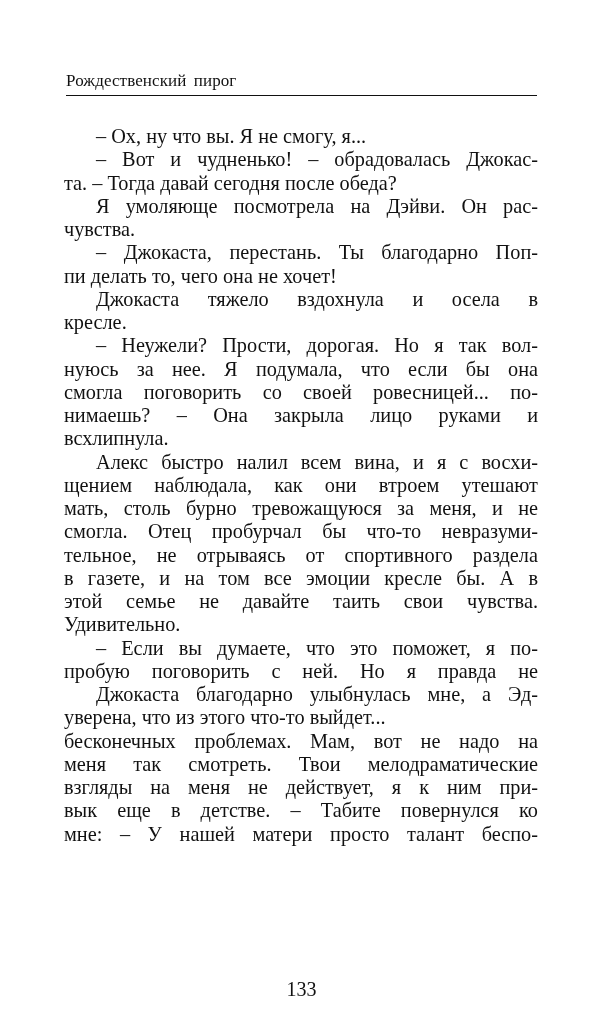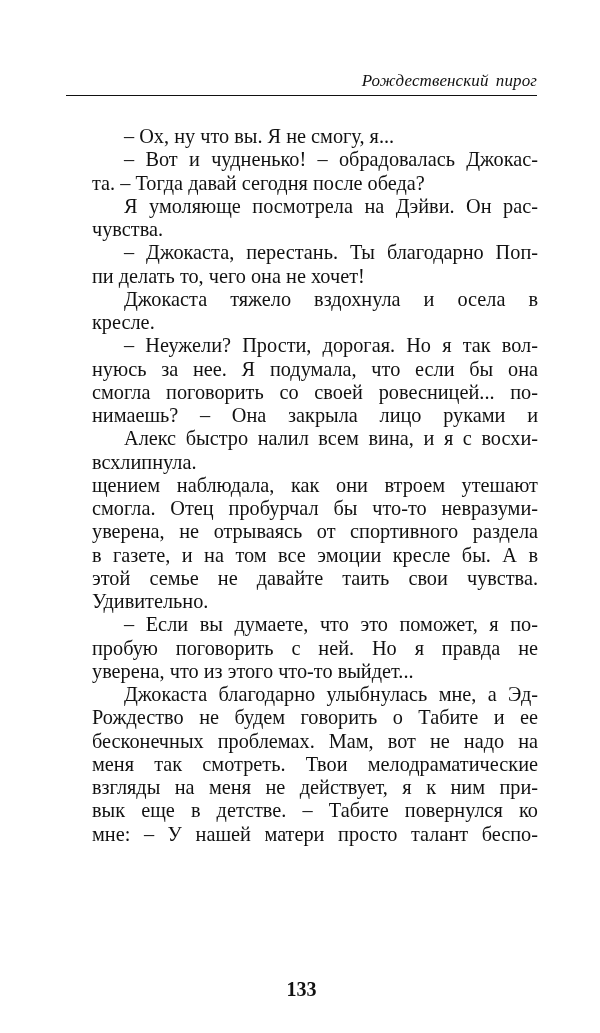--- a/index.html
+++ b/index.html
@@ -13,26 +13,25 @@
       position: relative;
       overflow: hidden;
       color: #111111;
       font-family: "Liberation Serif", "DejaVu Serif", serif;
     }
     .running-head {
       position: absolute;
       left: 66px;
       width: 471px;
       top: 70px;
-      text-align: right;
+      text-align: left;
       font-size: 17px;
       line-height: 22px;
       letter-spacing: 0.1px;
       word-spacing: 3px;
-      font-style: italic;
     }
     .head-rule {
       position: absolute;
       left: 66px;
       width: 471px;
       top: 95px;
       height: 0;
       border-top: 1.6px solid #111111;
     }
     .body-text {
@@ -42,37 +41,35 @@
       top: 125px;
       font-size: 20.3px;
       line-height: 23.25px;
     }
     .line {
       display: block;
       white-space: nowrap;
       text-align: justify;
       text-align-last: justify;
       height: 23.25px;
-      margin-left: 28px;
     }
     .line.indent {
       padding-left: 32px;
     }
     .line.last {
       text-align-last: left;
     }
     .page-number {
       position: absolute;
       left: 66px;
       width: 471px;
       top: 977px;
       text-align: center;
       font-size: 20px;
       line-height: 24px;
-      font-weight: bold;
     }
   </style>
 </head>
 <body>
 
 <div class="running-head">Рождественский пирог</div>
 <div class="head-rule"></div>
 
 <div class="body-text">
   <span class="line indent last">– Ох, ну что вы. Я не смогу, я...</span>
@@ -81,33 +78,33 @@
   <span class="line indent">Я умоляюще посмотрела на Дэйви. Он рас-</span>
   <span class="line last">чувства.</span>
   <span class="line indent">– Джокаста, перестань. Ты благодарно Поп-</span>
   <span class="line last">пи делать то, чего она не хочет!</span>
   <span class="line indent">Джокаста тяжело вздохнула и осела в</span>
   <span class="line last">кресле.</span>
   <span class="line indent">– Неужели? Прости, дорогая. Но я так вол-</span>
   <span class="line">нуюсь за нее. Я подумала, что если бы она</span>
   <span class="line">смогла поговорить со своей ровесницей... по-</span>
   <span class="line">нимаешь? – Она закрыла лицо руками и</span>
+  <span class="line last">всхлипнула.</span>
   <span class="line indent">Алекс быстро налил всем вина, и я с восхи-</span>
-  <span class="line last">всхлипнула.</span>
   <span class="line">щением наблюдала, как они втроем утешают</span>
+  <span class="line">мать, столь бурно тревожащуюся за меня, и не</span>
   <span class="line">смогла. Отец пробурчал бы что-то невразуми-</span>
-  <span class="line">уверена, не отрываясь от спортивного раздела</span>
+  <span class="line">тельное, не отрываясь от спортивного раздела</span>
   <span class="line">в газете, и на том все эмоции кресле бы. А в</span>
   <span class="line">этой семье не давайте таить свои чувства.</span>
   <span class="line last">Удивительно.</span>
   <span class="line indent">– Если вы думаете, что это поможет, я по-</span>
   <span class="line">пробую поговорить с ней. Но я правда не</span>
+  <span class="line indent">Джокаста благодарно улыбнулась мне, а Эд-</span>
   <span class="line last">уверена, что из этого что-то выйдет...</span>
-  <span class="line indent">Джокаста благодарно улыбнулась мне, а Эд-</span>
-  <span class="line">Рождество не будем говорить о Табите и ее</span>
   <span class="line">бесконечных проблемах. Мам, вот не надо на</span>
   <span class="line">меня так смотреть. Твои мелодраматические</span>
   <span class="line">взгляды на меня не действует, я к ним при-</span>
   <span class="line">вык еще в детстве. – Табите повернулся ко</span>
   <span class="line">мне: – У нашей матери просто талант беспо-</span>
 </div>
 
 <div class="page-number">133</div>
 
 </body></html>

